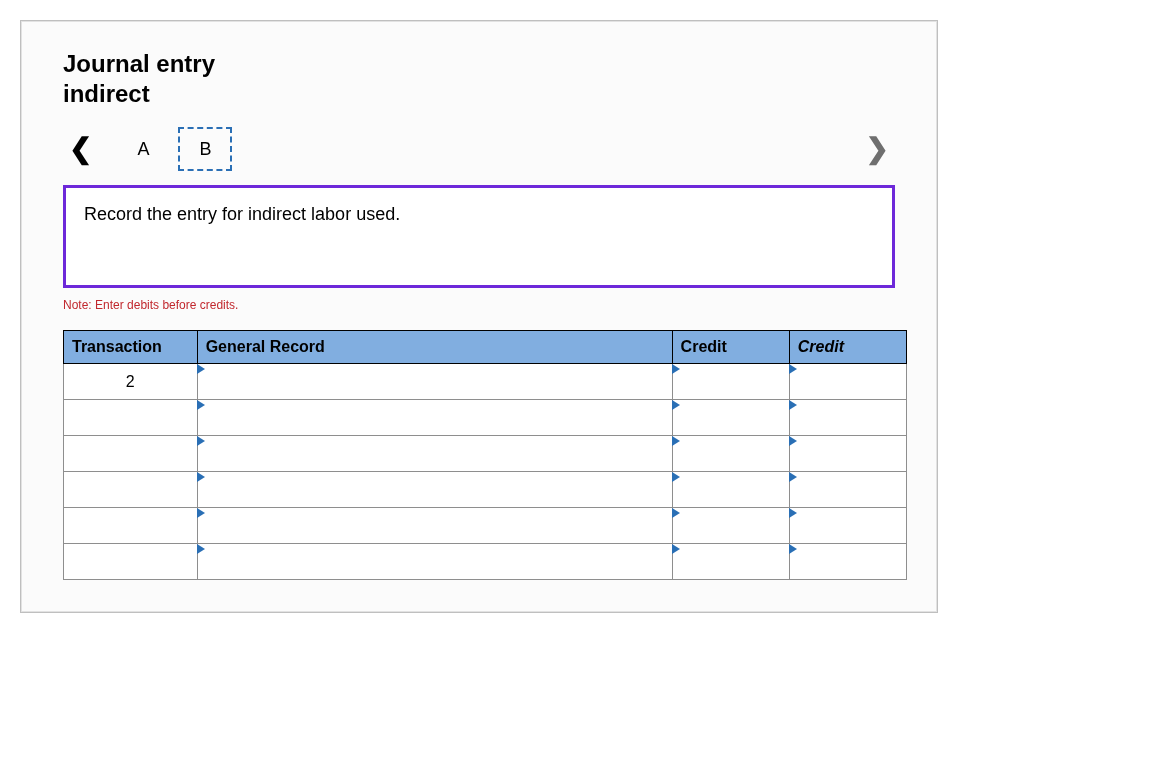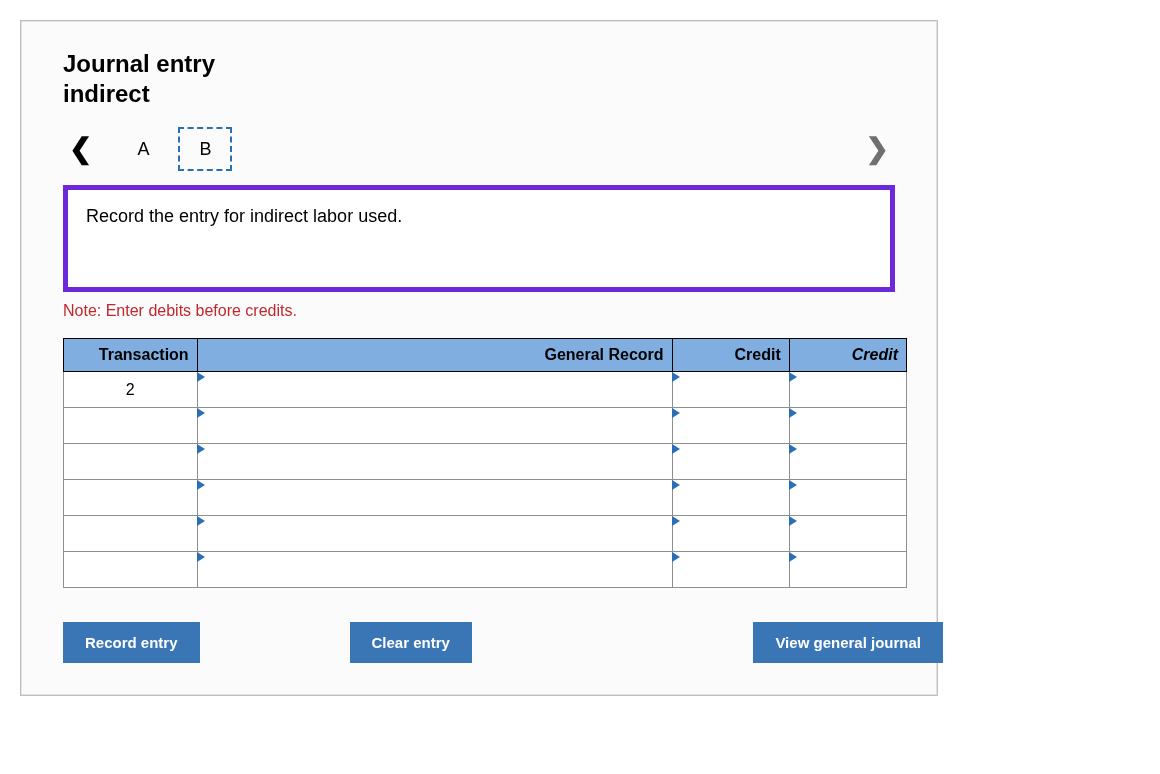--- a/index.html
+++ b/index.html
@@ -49,45 +49,45 @@
     justify-content: center;
     font-size: 18px;
     font-family: Arial, sans-serif;
   }
   .tab.inactive { border: none; }
   .tab.active {
     border: 2px dashed #2a6fb5;
     color: #000;
   }
   .prompt-box {
-    border: 5px solid #6d28d9;
+    border: 3px solid #6d28d9;
     background: #fff;
     padding: 16px 18px 60px 18px;
     font-size: 18px;
     font-family: Verdana, Geneva, sans-serif;
     margin-bottom: 10px;
   }
   .note {
     color: #c1272d;
-    font-size: 16px;
+    font-size: 12px;
     font-family: Verdana, Geneva, sans-serif;
     margin-bottom: 18px;
   }
   table.journal {
     border-collapse: collapse;
     width: 844px;
     font-family: Arial, Verdana, sans-serif;
   }
   table.journal th {
     background: #81aee0;
     border: 1px solid #000;
     padding: 7px 8px;
     font-weight: 700;
     font-size: 16px;
-    text-align: right;
+    text-align: left;
   }
   table.journal td {
     border: 1px solid #8e8e8e;
     height: 36px;
     background: #fff;
     position: relative;
     font-size: 16px;
     text-align: center;
   }
   .col-trans { width: 130px; }
@@ -187,21 +187,14 @@
       </tr>
       <tr>
         <td></td>
         <td><span class="flag"></span><span></span></td>
         <td><span class="flag"></span><span></span></td>
         <td><span class="flag"></span><span></span></td>
       </tr>
     </tbody>
   </table>
 
-  <div class="btn-row-wrap">
-    <button class="btn">Record entry</button>
-    <div class="spacer1"></div>
-    <button class="btn">Clear entry</button>
-    <div class="spacer2"></div>
-    <button class="btn view">View general journal</button>
-  </div>
 
 </div>
 
 </body></html>

